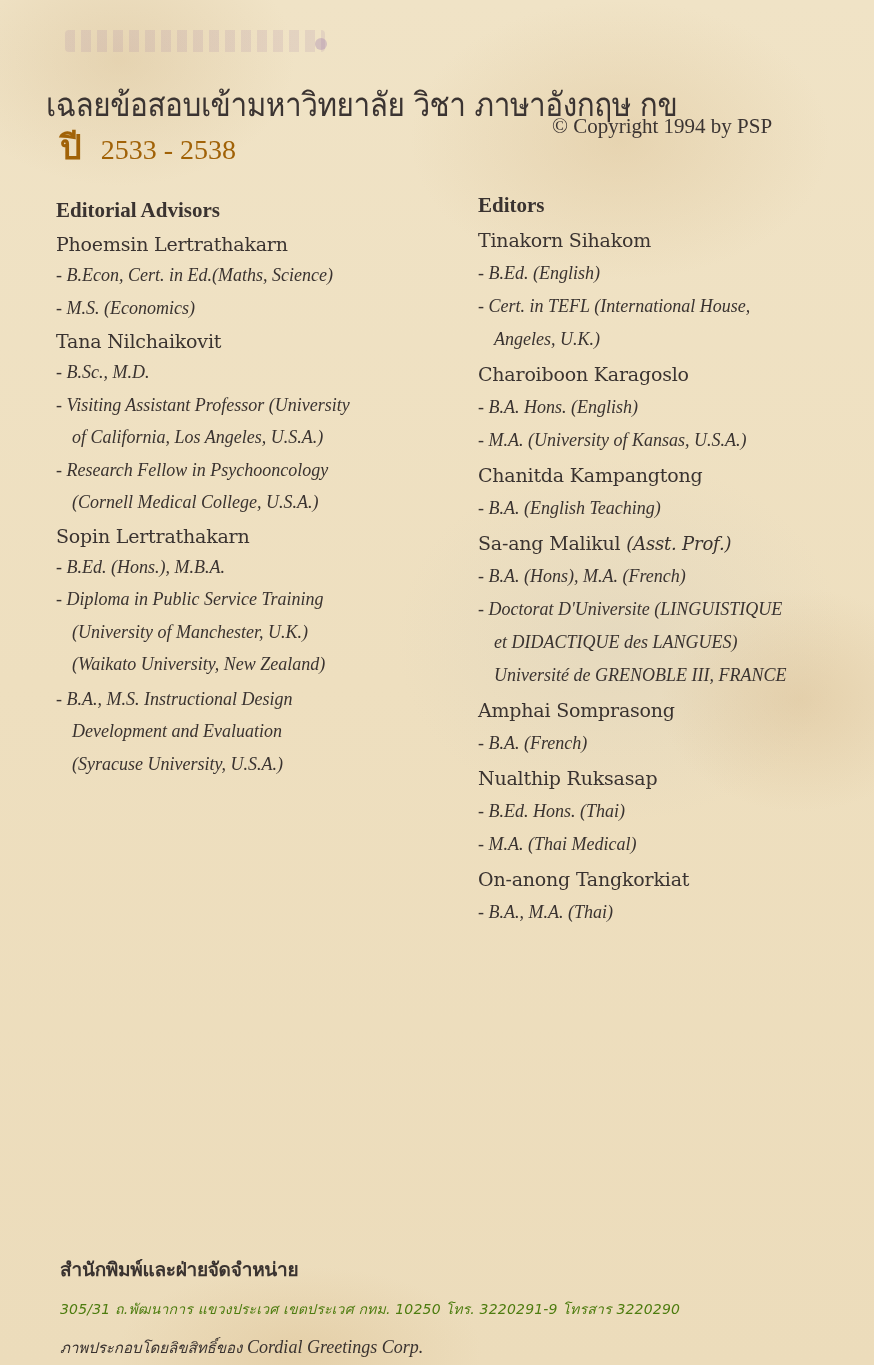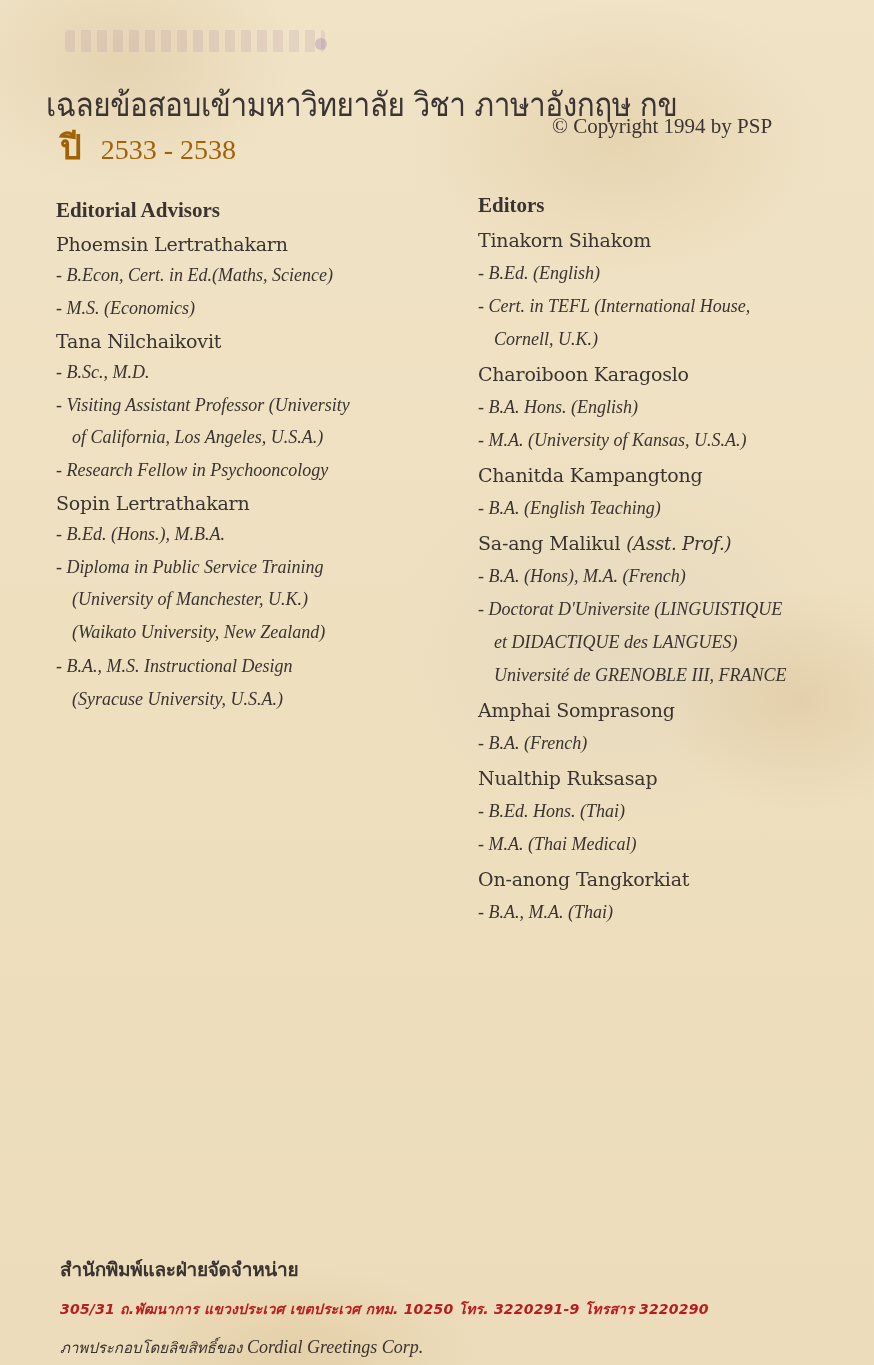--- a/index.html
+++ b/index.html
@@ -126,23 +126,23 @@
       font-family: "DejaVu Sans", "Liberation Sans", sans-serif;
       font-weight: bold;
       font-size: 19px;
       color: #3a3330;
       margin-bottom: 14px;
       letter-spacing: -0.3px;
     }
     .footer-address {
       font-family: "DejaVu Sans", "Liberation Sans", sans-serif;
       font-style: italic;
-      font-weight: bold;
+      font-weight: normal;
       font-size: 14px;
-      color: #b91c1c;
+      color: #4d7c0f;
       white-space: nowrap;
       margin-bottom: 16px;
       letter-spacing: 0.2px;
     }
     .footer-credit {
       font-family: "DejaVu Sans", "Liberation Sans", sans-serif;
       font-style: italic;
       font-size: 15px;
       color: #3a3330;
       white-space: nowrap;
@@ -177,44 +177,46 @@
     <div class="cred">- B.Econ, Cert. in Ed.(Maths, Science)</div>
     <div class="cred">- M.S. (Economics)</div>
   </div>
 
   <div class="person">
     <div class="person-name">Tana  Nilchaikovit</div>
     <div class="cred">- B.Sc., M.D.</div>
     <div class="cred">- Visiting Assistant Professor (University</div>
     <div class="cred cont">of California, Los Angeles, U.S.A.)</div>
     <div class="cred">- Research Fellow in Psychooncology</div>
+    <div class="cred cont">(Cornell Medical College, U.S.A.)</div>
   </div>
 
   <div class="person">
     <div class="person-name">Sopin  Lertrathakarn</div>
     <div class="cred">- B.Ed. (Hons.), M.B.A.</div>
     <div class="cred">- Diploma in Public Service Training</div>
     <div class="cred cont">(University of Manchester, U.K.)</div>
     <div class="cred cont">(Waikato University, New Zealand)</div>
   </div>
 
   <div class="person">
     <div class="cred">- B.A., M.S. Instructional Design</div>
+    <div class="cred cont">Development and Evaluation</div>
     <div class="cred cont">(Syracuse University, U.S.A.)</div>
   </div>
 </div>
 
 <div class="column col-right">
   <div class="section-heading">Editors</div>
 
   <div class="person">
     <div class="person-name">Tinakorn  Sihakom</div>
     <div class="cred">- B.Ed. (English)</div>
     <div class="cred">- Cert. in TEFL (International House,</div>
-    <div class="cred cont">Cornell, U.K.)</div>
+    <div class="cred cont">Angeles, U.K.)</div>
   </div>
 
   <div class="person">
     <div class="person-name">Charoiboon  Karagoslo</div>
     <div class="cred">- B.A. Hons. (English)</div>
     <div class="cred">- M.A. (University of Kansas, U.S.A.)</div>
   </div>
 
   <div class="person">
     <div class="person-name">Chanitda  Kampangtong</div>

